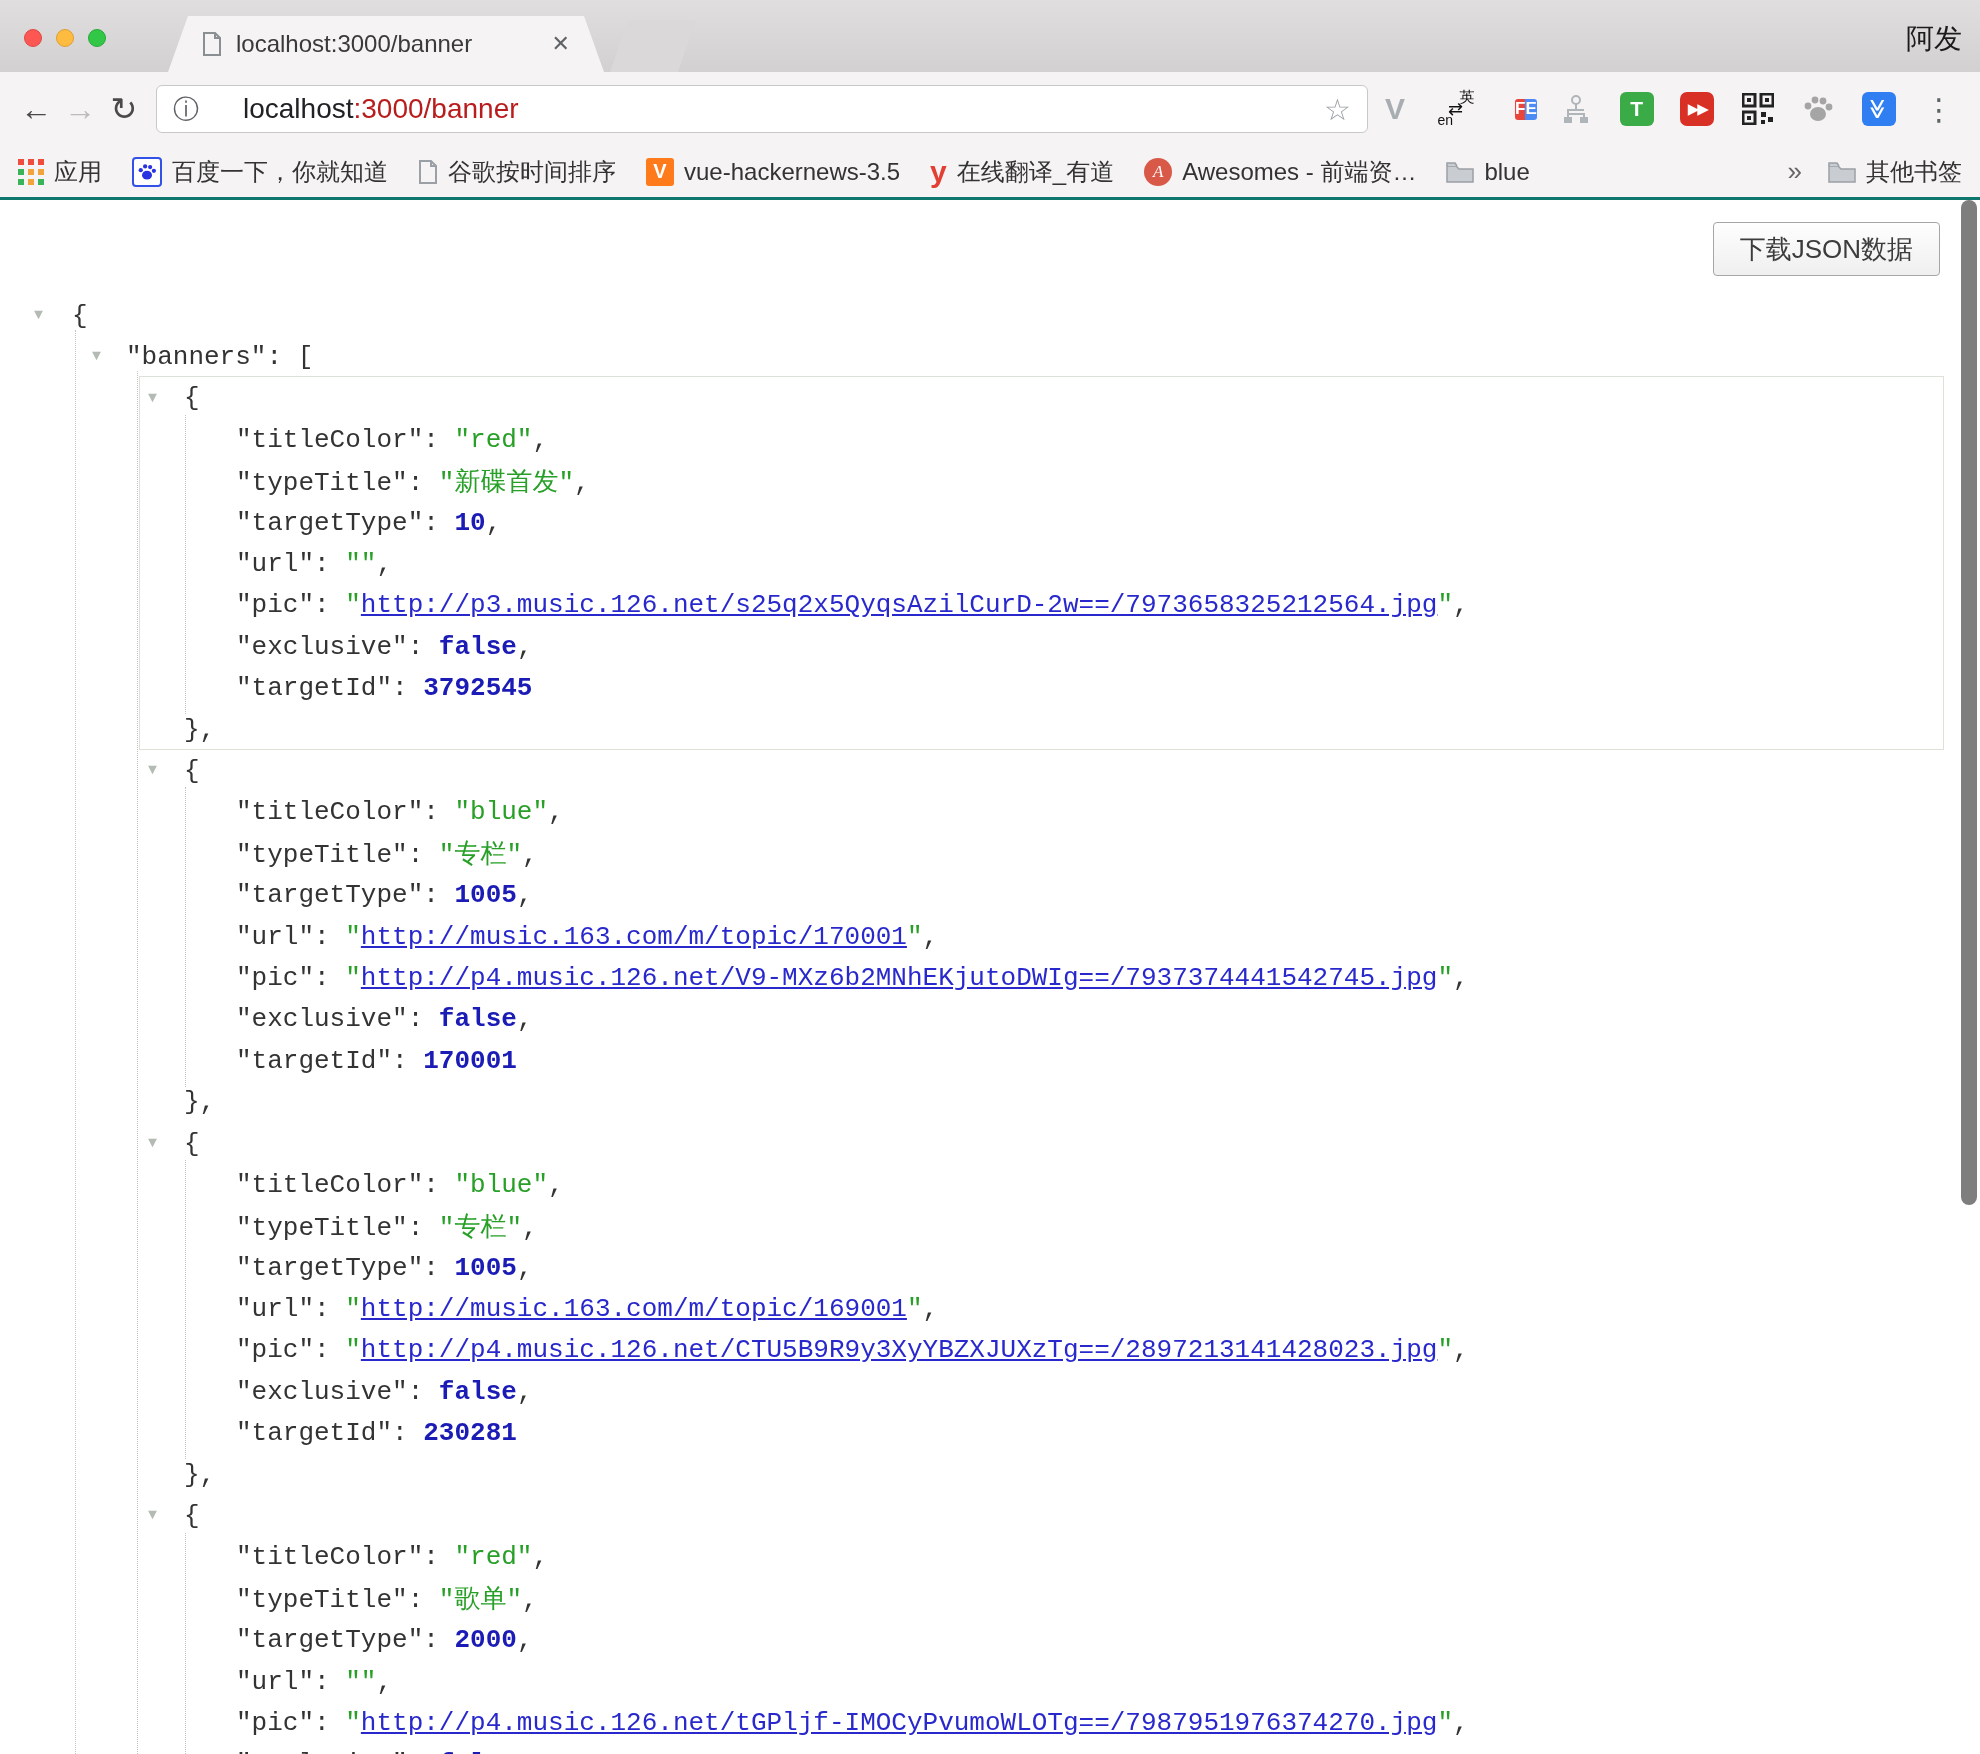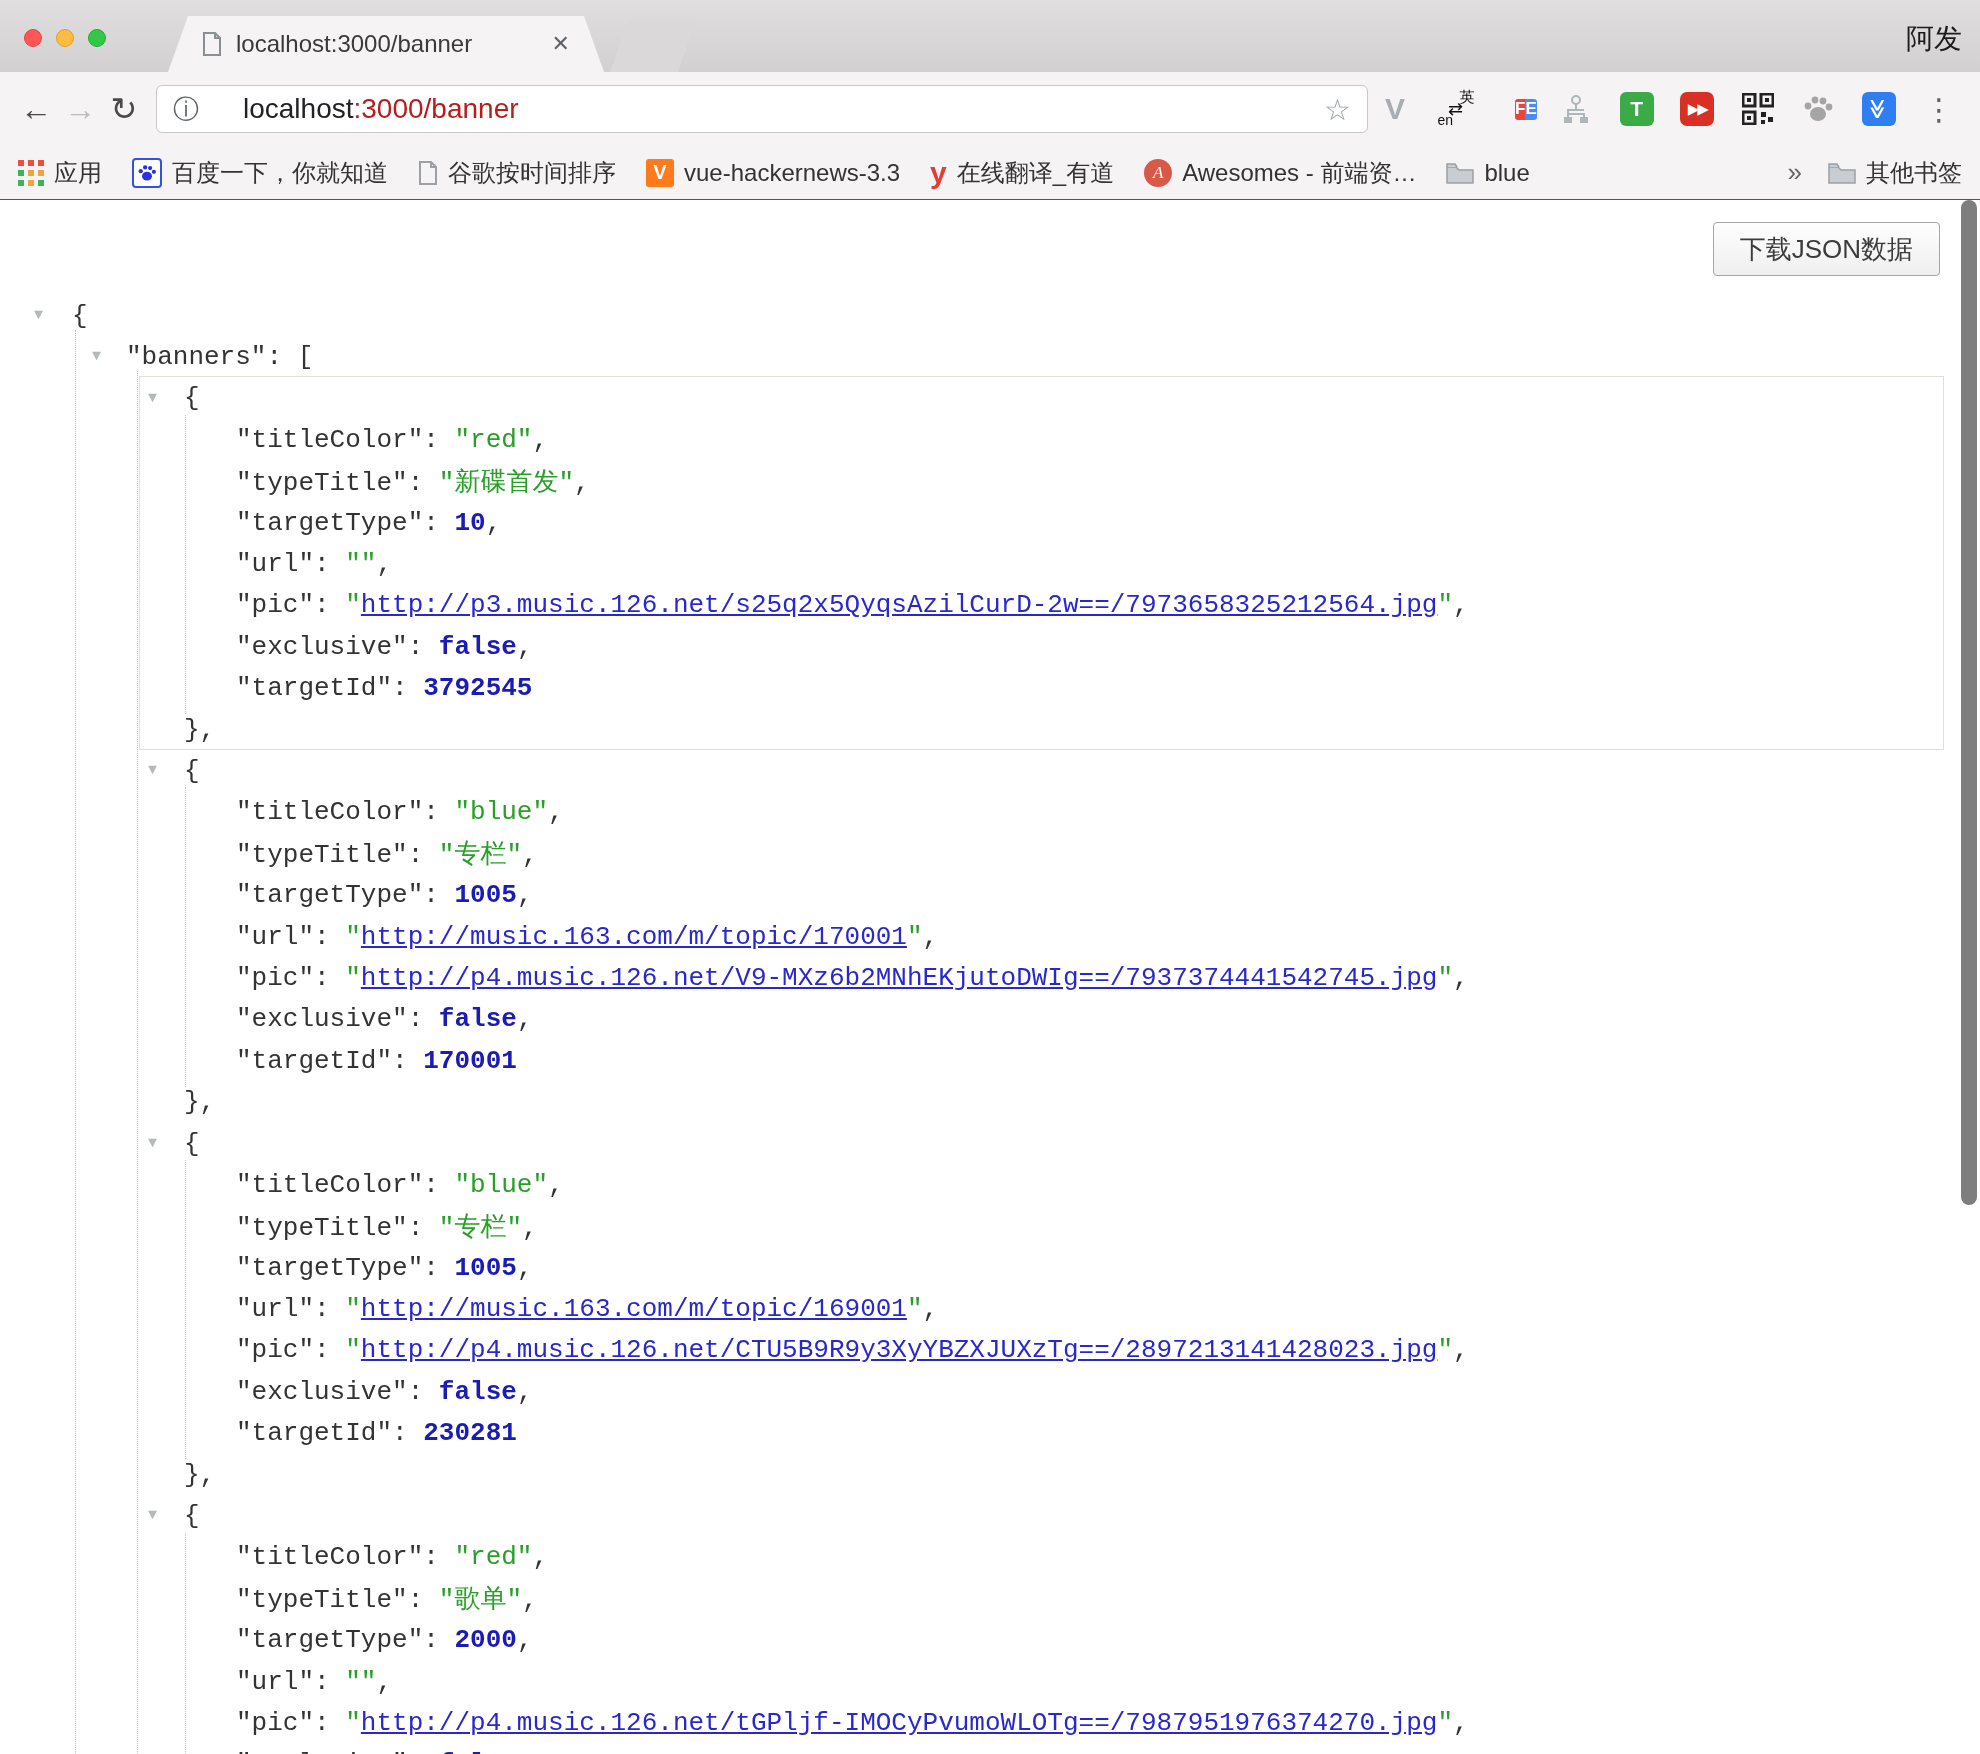--- a/index.html
+++ b/index.html
@@ -44,21 +44,21 @@
   .tr-arrow { font-size:18px; color:#111; }
   .fe { width:34px; height:21px; border-radius:3px; font-size:17px;
     background:linear-gradient(90deg,#e8453c 0 46%,#4c8bf5 46% 100%);margin-left:20px; }
   .tm { width:34px; height:34px; background:#3aab47; border-radius:6px; font-size:21px; }
   .ff { width:34px; height:34px; background:#d93025; border-radius:7px; font-size:15px; letter-spacing:-2px; }
   .dl { width:34px; height:34px; background:#2f7ff2; border-radius:6px; }
   .dl span { transform:rotate(90deg); font-size:20px; font-weight:bold; color:#fff; display:block; }
   .menu-dots { font-size:30px; color:#5f6368; }
 
   
-  .bookmarks { height:54px; background:#f5f3f3; border-bottom:1px solid #0f766e;
+  .bookmarks { height:54px; background:#f5f3f3; border-bottom:3px solid #0f766e;
     display:flex; align-items:center; padding:0 18px; gap:30px; font-size:24px; color:#333; }
   .bm { display:flex; align-items:center; gap:10px; white-space:nowrap; }
   .bm-right { margin-left:auto; display:flex; align-items:center; gap:26px; }
   .vbadge { width:28px; height:28px; background:#ff7a1a; border-radius:3px; color:#fff;
     font-weight:bold; font-size:20px; display:flex; align-items:center; justify-content:center; }
   .ybadge { color:#e33e33; font-weight:bold; font-size:30px; }
   .abadge { width:28px; height:28px; border-radius:50%; background:#d85948; color:#fff;
     font-size:17px; font-style:italic; font-family:"Liberation Serif",serif;
     display:flex; align-items:center; justify-content:center; }
   .baidu { width:30px; height:30px; background:#fff; border:2px solid #3151e8; border-radius:4px;
@@ -213,21 +213,21 @@
     <span>
       <svg width="20" height="24" viewBox="0 0 20 24">
           <path d="M2 1h11l5 5v17H2z" fill="none" stroke="#9aa0a6" stroke-width="2"></path>
           <path d="M13 1v5h5" fill="none" stroke="#9aa0a6" stroke-width="2"></path>
         </svg>
     </span>
     <span>谷歌按时间排序</span>
   </div>
   <div class="bm">
     <span class="vbadge">V</span>
-    <span>vue-hackernews-3.3</span>
+    <span>vue-hackernews-3.5</span>
   </div>
   <div class="bm">
     <span class="ybadge">y</span>
     <span>在线翻译_有道</span>
   </div>
   <div class="bm">
     <span class="abadge">A</span>
     <span>Awesomes - 前端资…</span>
   </div>
   <div class="bm">

